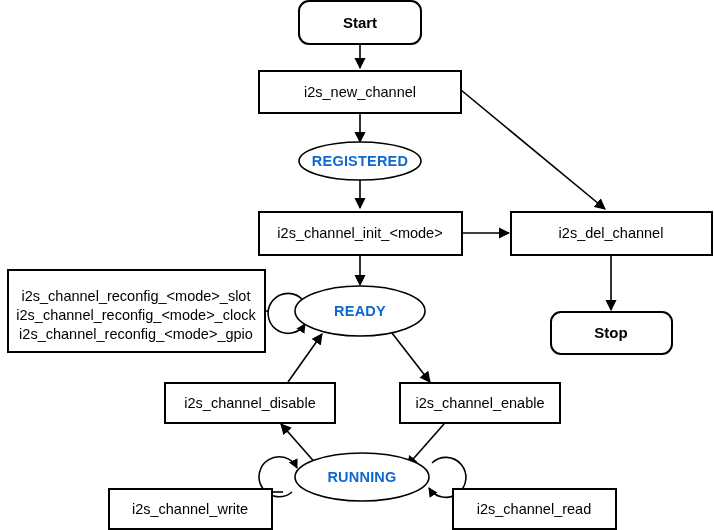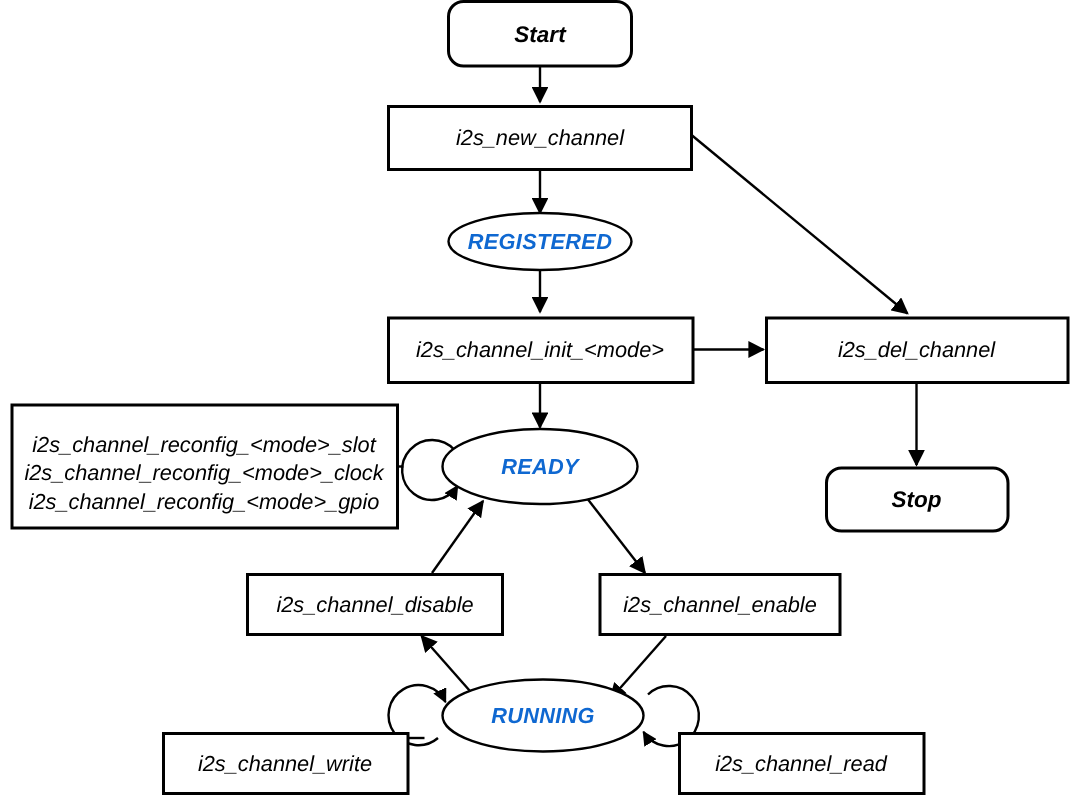--- a/index.html
+++ b/index.html
@@ -10,21 +10,20 @@
   body {
     width: 714px;
     height: 530px;
     font-family: "Liberation Sans", sans-serif;
     overflow: hidden;
   }
   #diagram-root {
     position: relative;
     width: 584px;
     height: 530px;
-    font-style: italic;
   }
   svg.flow {
     display: block;
     width: 714px;
     height: 530px;
   }
   .node-shape {
     fill: #ffffff;
     stroke: #000000;
     stroke-width: 2;

